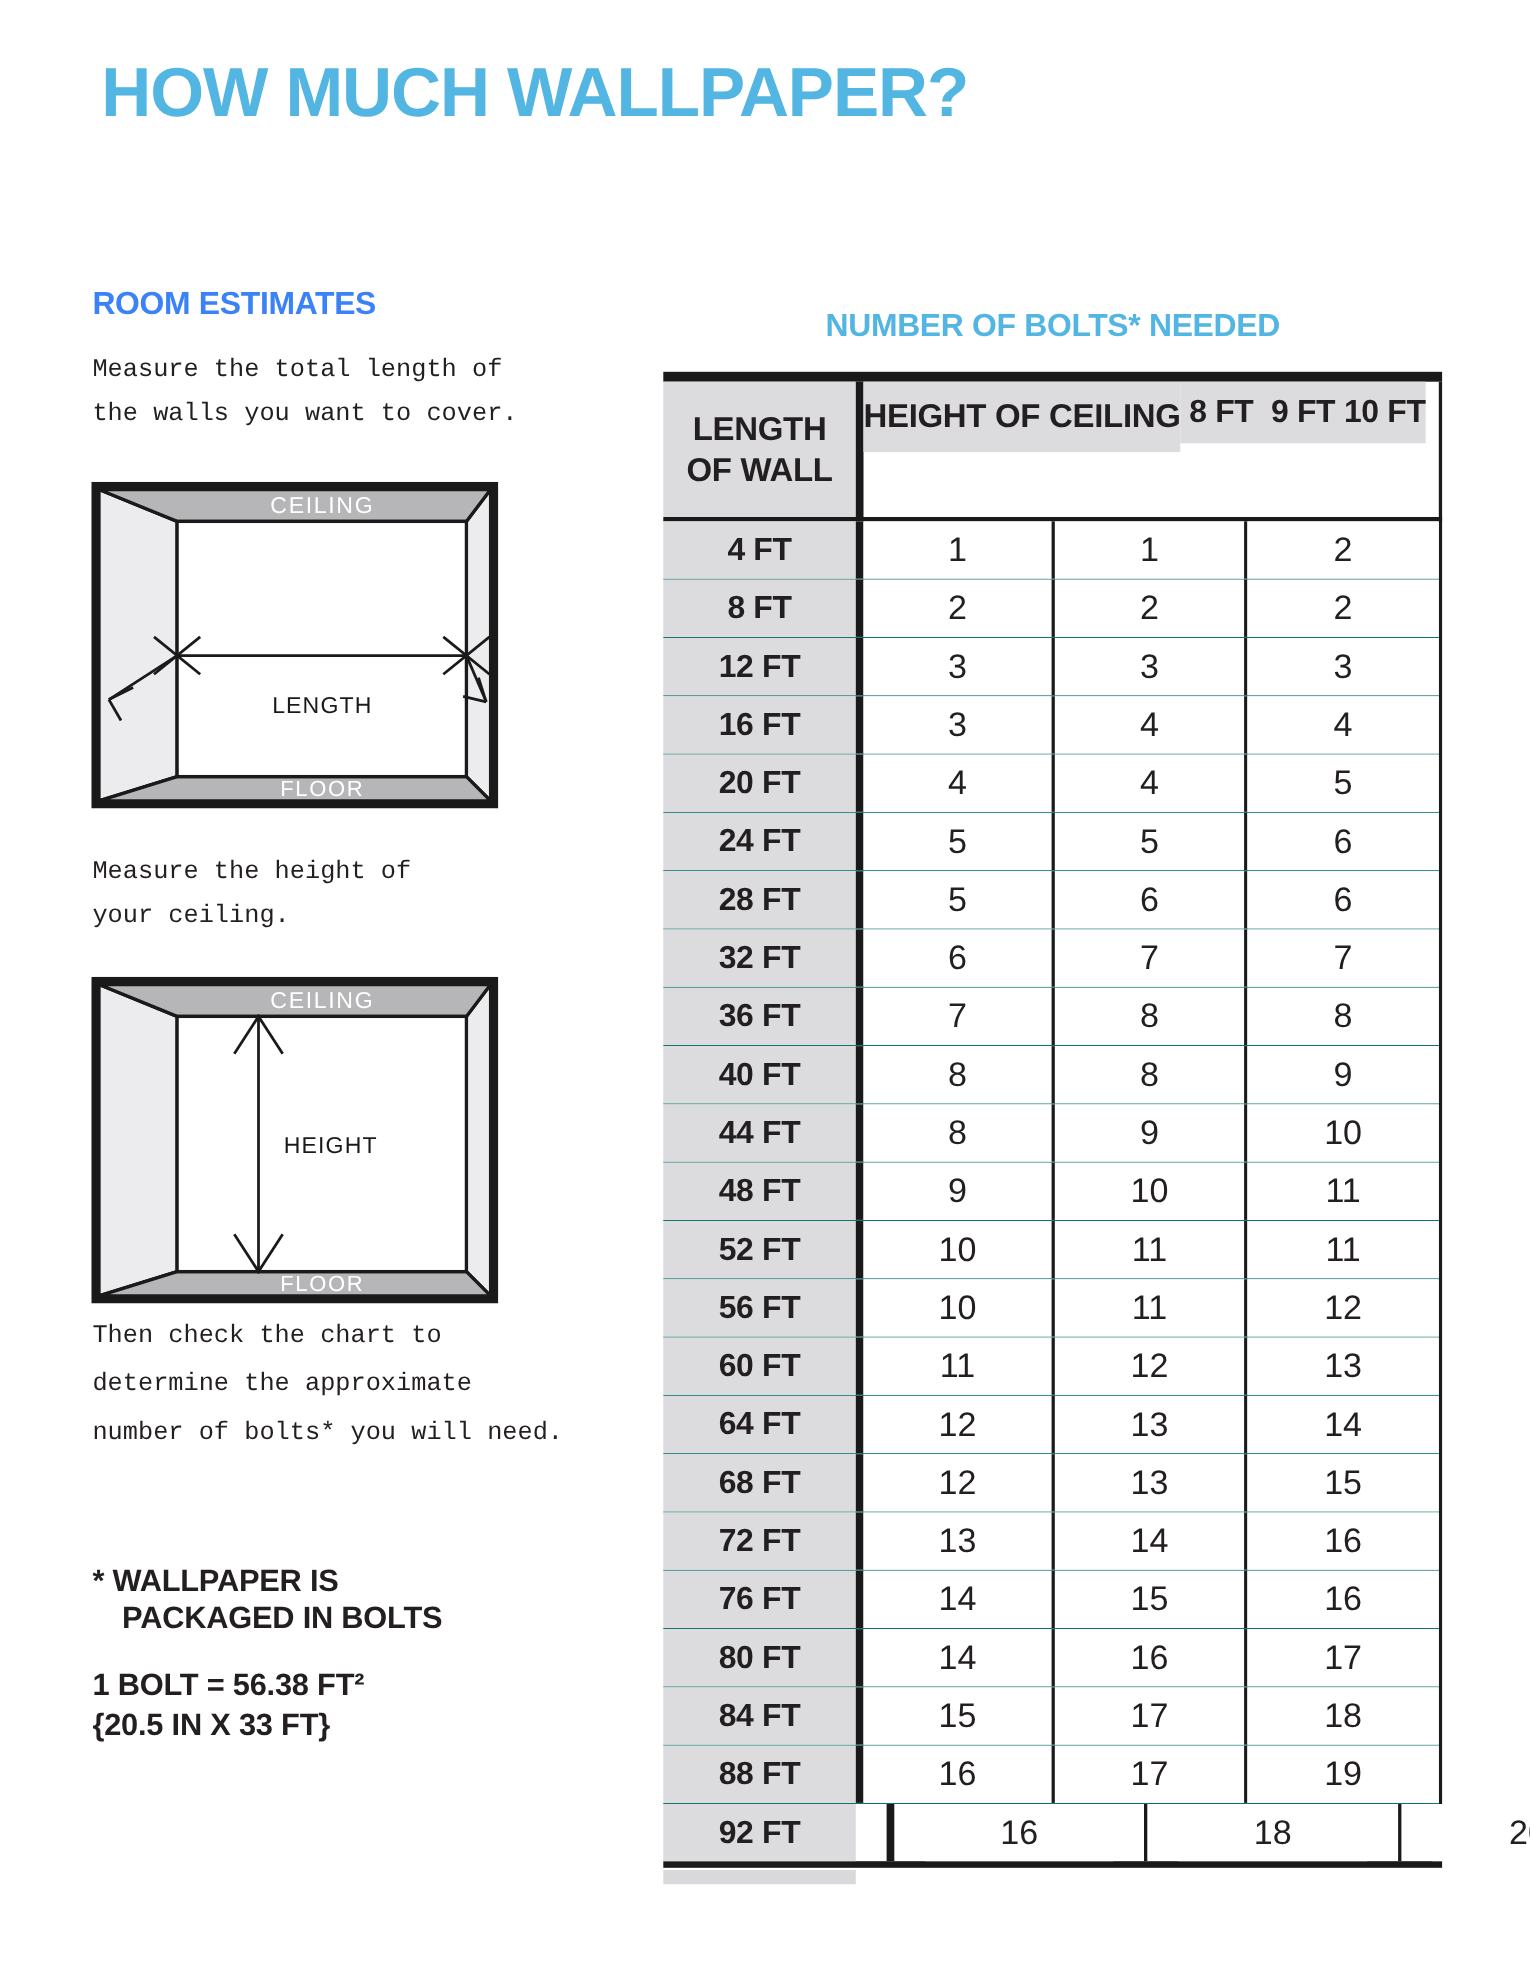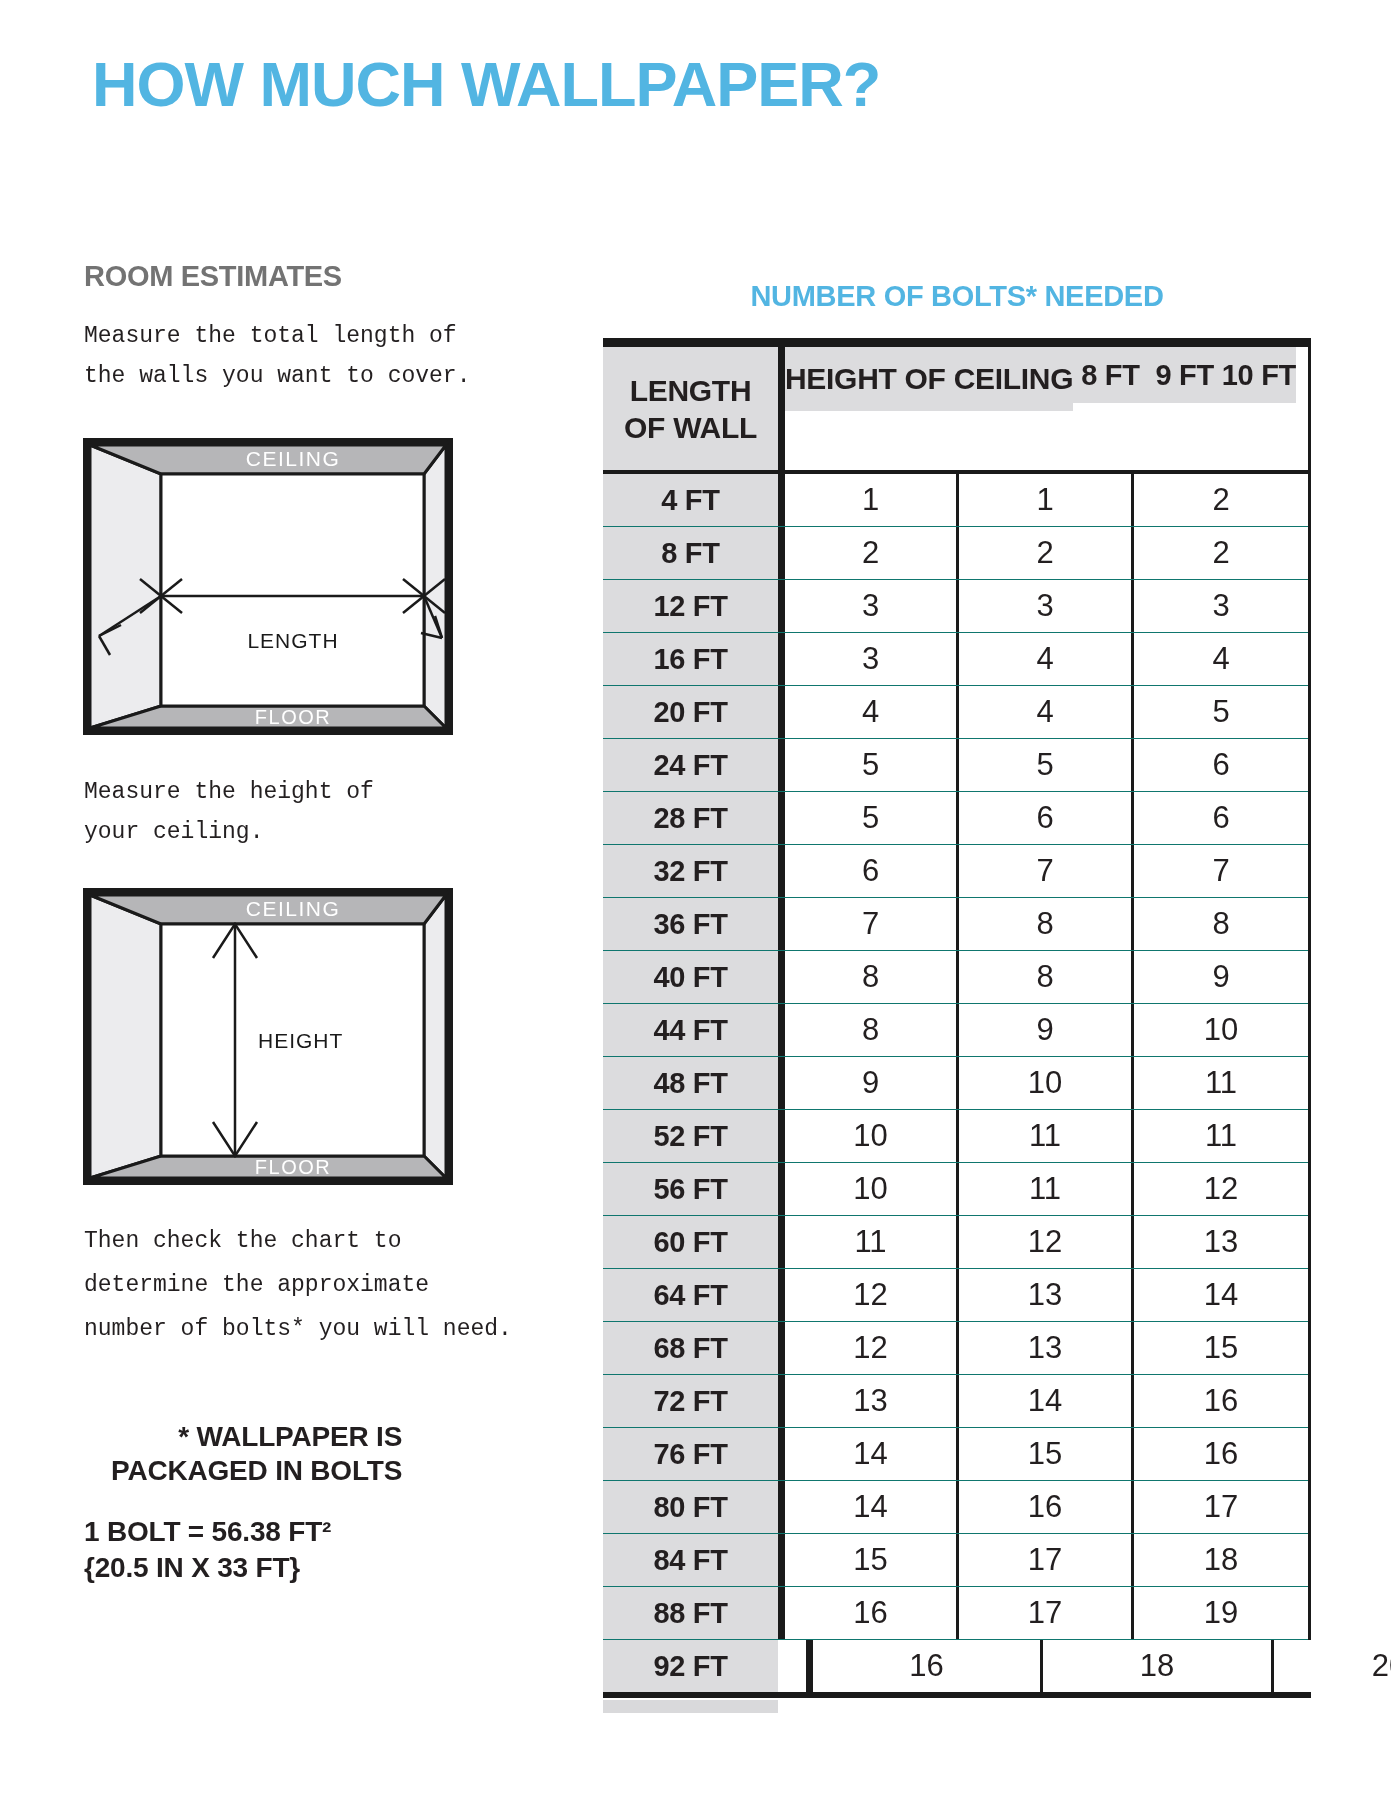--- a/index.html
+++ b/index.html
@@ -9,35 +9,35 @@
     overflow:hidden;
     padding-left:13px;
   }
   .title{
     position:absolute; left:92px; top:52px; margin:0;
     font-size:63px; font-weight:bold; letter-spacing:-1px; color:#52b5e2;
     line-height:64px;
   }
   .section-heading{
     position:absolute; left:84px; top:260px; margin:0;
-    font-size:29px; font-weight:bold; color:#737373; letter-spacing:-0.3px;
+    font-size:29px; font-weight:bold; color:#3b82f6; letter-spacing:-0.3px;
   }
   .body-text{
     position:absolute; left:84px; margin:0;
     font-size:23px; line-height:40px; color:#231f20; white-space:pre-line;font-family:Liberation Mono, monospace;
   }
   .para1{ top:316px; }
   .para2{ top:772px; }
-  .para3{ top:1219px; line-height:44px; }
+  .para3{ top:1192px; line-height:44px; }
   .diagram{ position:absolute; left:83px; }
   .diagram-length{ top:438px; }
   .diagram-height{ top:888px; }
   .footnote{
     position:absolute; left:84px; top:1420px;
-    font-size:28px; font-weight:bold; line-height:34px; letter-spacing:-0.2px;text-align:right;
+    font-size:28px; font-weight:bold; line-height:34px; letter-spacing:-0.2px;
   }
   .footnote .indent{ margin-left:27px; }
   .bolt-spec{
     position:absolute; left:84px; top:1514px;
     font-size:28px; font-weight:bold; line-height:36px; letter-spacing:-0.2px;
   }
   .table-title{
     position:absolute; left:603px; top:280px; width:708px; margin:0;
     text-align:center; font-size:29px; font-weight:bold; color:#52b5e2; letter-spacing:-0.3px;
   }

